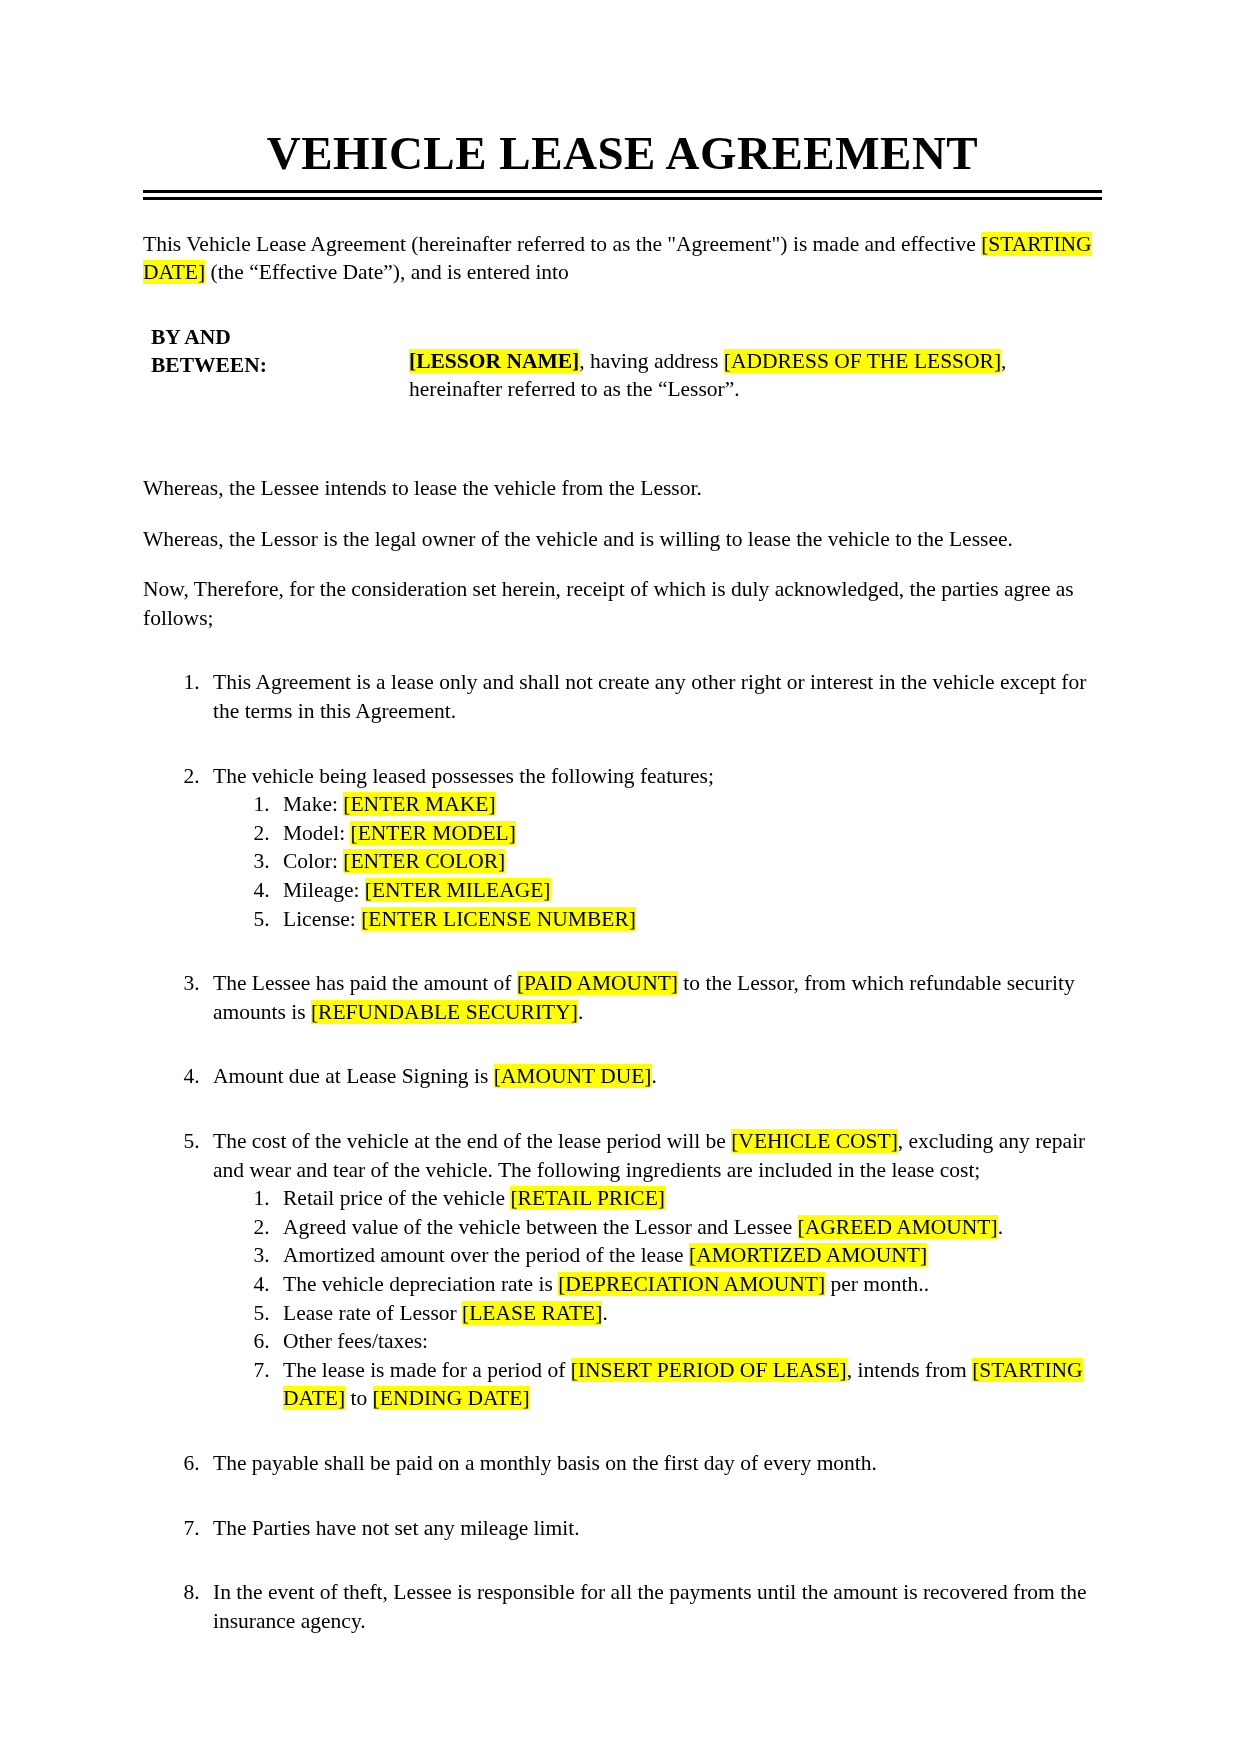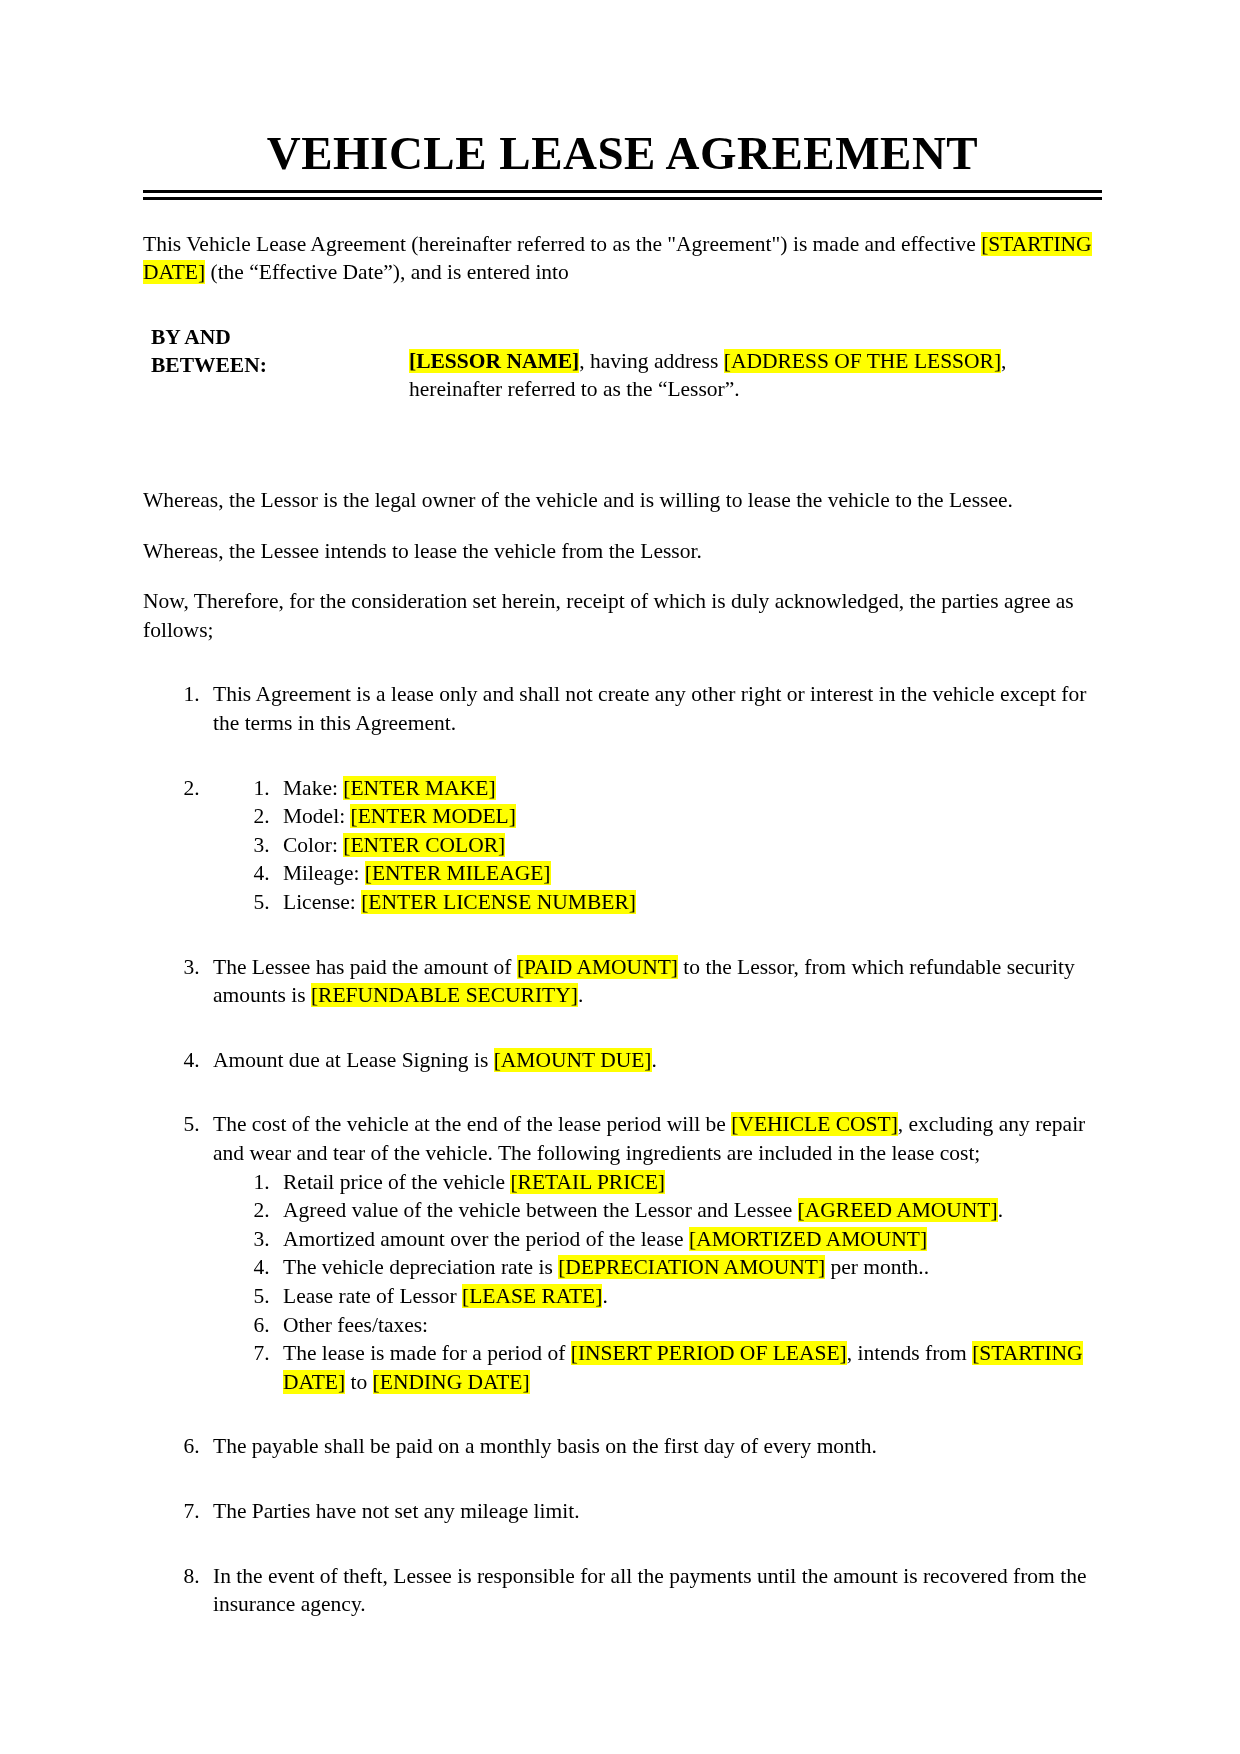--- a/index.html
+++ b/index.html
@@ -34,21 +34,21 @@
     border-top: 3px solid #000;
     border-bottom: 3px solid #000;
     height: 4px;
     margin: 10px 0 30px 0;
   }
   p, li {
     font-size: 21.5px;
     line-height: 1.33;
   }
   p.para {
-    margin: 12px 0 22px 0;
+    margin: 0 0 22px 0;
     text-align: left;
   }
   .hl {
     background: #ffff00;
   }
   .bold {
     font-weight: bold;
   }
   
   .party-row {
@@ -114,28 +114,29 @@
       <span class="l2">BETWEEN:</span>
     </div>
     <div class="party-text"><span class="bold hl">[LESSOR NAME]</span><span>, having address </span><span class="hl">[ADDRESS OF THE LESSOR]</span><span>, hereinafter referred to as the “Lessor”.</span></div>
   </div>
 
   <div class="spacer-sm"></div>
 
 
   <div class="spacer-md"></div>
 
+  <p class="para">Whereas, the Lessee intends to lease the vehicle from the Lessor.</p>
   <p class="para">Whereas, the Lessor is the legal owner of the vehicle and is willing to lease the vehicle to the Lessee.</p>
-  <p class="para">Whereas, the Lessee intends to lease the vehicle from the Lessor.</p>
   <p class="para">Now, Therefore, for the consideration set herein, receipt of which is duly acknowledged, the parties agree as follows;</p>
 
   <ol class="lvl1">
     <li>This Agreement is a lease only and shall not create any other right or interest in the vehicle except for the terms in this Agreement.</li>
 
     <li>
+      <span>The vehicle being leased possesses the following features;</span>
       <ol class="lvl2">
         <li><span>Make: </span><span class="hl">[ENTER MAKE]</span></li>
         <li><span>Model: </span><span class="hl">[ENTER MODEL]</span></li>
         <li><span>Color: </span><span class="hl">[ENTER COLOR]</span></li>
         <li><span>Mileage: </span><span class="hl">[ENTER MILEAGE]</span></li>
         <li><span>License: </span><span class="hl">[ENTER LICENSE NUMBER]</span></li>
       </ol>
     </li>
 
     <li><span>The Lessee has paid the amount of </span><span class="hl">[PAID AMOUNT]</span><span> to the Lessor, from which refundable security amounts is </span><span class="hl">[REFUNDABLE SECURITY]</span><span>.</span></li>

